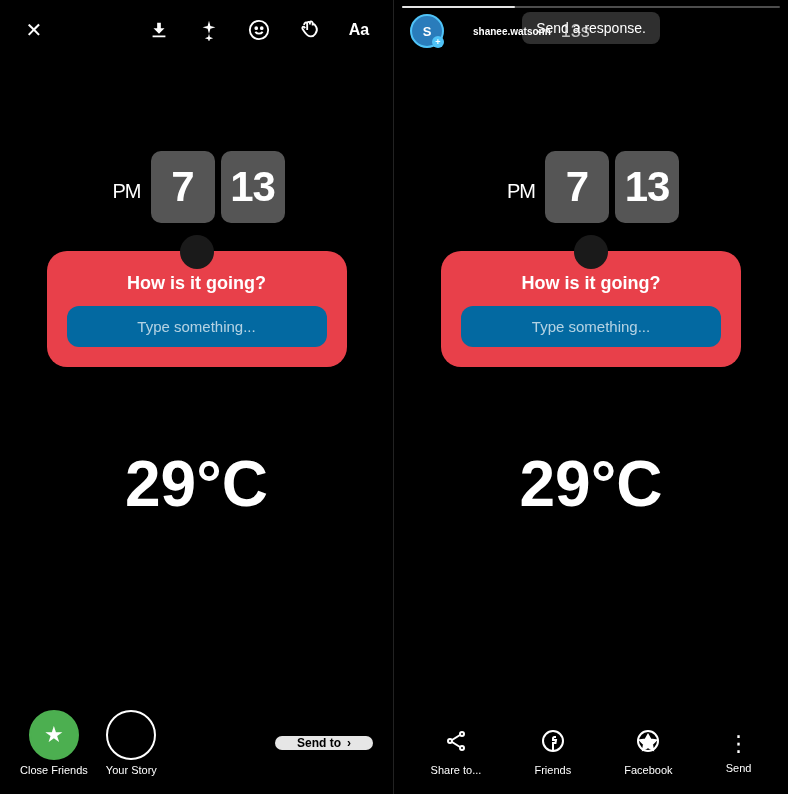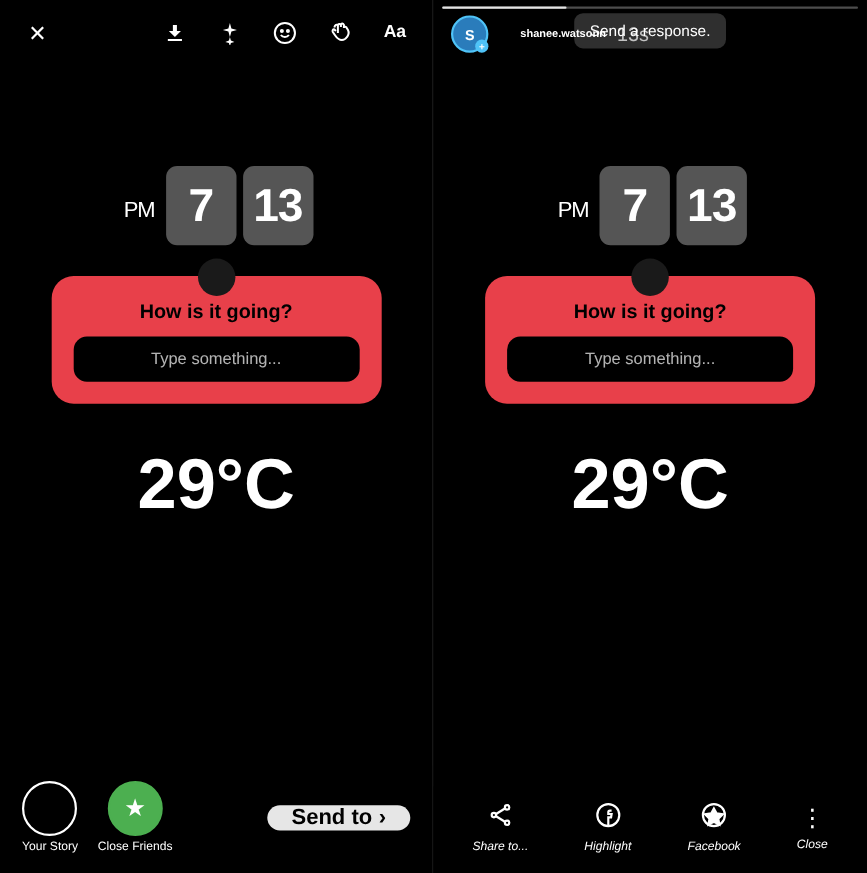--- a/index.html
+++ b/index.html
@@ -96,45 +96,45 @@
       position: absolute;
       top: -16px;
       left: 50%;
       transform: translateX(-50%);
       width: 34px;
       height: 34px;
       background: #1a1a1a;
       border-radius: 50%;
     }
     .question-title {
-      color: #000000;
+      color: #ffffff;
       font-size: 18px;
       font-weight: 600;
       text-align: left;
       margin-top: 4px;
       margin-bottom: 12px;
     }
     .question-input {
-      background: #000000;
+      background: #0369a1;
       border-radius: 12px;
       width: 100%;
       padding: 12px 16px;
       color: rgba(255,255,255,0.7);
       font-size: 15px;
       text-align: center;
       border: none;
       outline: none;
     }
 
     
     .temperature {
       color: #fff;
       font-size: 64px;
       font-weight: 700;
-      margin-top: 36px;
+      margin-top: 80px;
     }
 
     
     .bottom-bar-left {
       position: absolute;
       bottom: 0;
       left: 0;
       width: 100%;
       background: rgba(0,0,0,0.85);
       padding: 14px 20px 18px;
@@ -172,21 +172,21 @@
       color: #fff;
       font-size: 11px;
       text-align: center;
     }
     .send-to-btn {
       margin-left: auto;
       background: rgba(255,255,255,0.9);
       border: none;
       border-radius: 24px;
       padding: 0 22px;
-      font-size: 20px;
+      font-size: 12px;
       font-weight: 600;
       color: #000;
       display: flex;
       align-items: center;
       gap: 6px;
       cursor: pointer;
     }
 
     
     .right-header {
@@ -287,21 +287,20 @@
       gap: 5px;
       cursor: pointer;
     }
     .action-icon {
       color: #fff;
       font-size: 22px;
     }
     .action-label {
       color: #fff;
       font-size: 11px;
-      font-style: italic;
     }
   </style>
 </head>
 <body>
 
 <div class="panel panel-left">
 
   <div class="left-toolbar">
     <span class="toolbar-icon">✕</span>
     <div style="display:flex; gap:18px; align-items:center;">
@@ -345,26 +344,26 @@
 
   <div class="question-card">
     <div class="question-title">How is it going?</div>
     <div class="question-input">Type something...</div>
   </div>
 
   <div class="temperature">29°C</div>
 
   <div class="bottom-bar-left">
     <div class="story-option">
+      <div class="story-circle green"></div>
+      <span class="story-label">Close Friends</span>
+    </div>
+    <div class="story-option">
       <div class="story-circle"></div>
       <span class="story-label">Your Story</span>
-    </div>
-    <div class="story-option">
-      <div class="story-circle green"></div>
-      <span class="story-label">Close Friends</span>
     </div>
     <button class="send-to-btn">
       <span>Send to</span>
       <span>›</span>
     </button>
   </div>
 </div>
 
 <div class="panel panel-right">
 
@@ -409,29 +408,29 @@
       </span>
       <span class="action-label">Share to...</span>
     </div>
     <div class="action-item">
       <span class="action-icon">
         <svg width="24" height="24" viewBox="0 0 24 24" fill="none" stroke="white" stroke-width="2">
             <circle cx="12" cy="12" r="10"></circle>
             <path d="M15 8h-1.5C12.5 8 12 8.5 12 9.5V11h3l-.5 3H12v7"></path>
           </svg>
       </span>
-      <span class="action-label">Highlight</span>
+      <span class="action-label">Friends</span>
     </div>
     <div class="action-item">
       <span class="action-icon">
         <svg width="24" height="24" viewBox="0 0 24 24" fill="none" stroke="white" stroke-width="2">
             <circle cx="12" cy="12" r="10"></circle>
             <polygon points="12,6 14.5,10.5 20,11.3 16,15.2 16.9,20.6 12,18 7.1,20.6 8,15.2 4,11.3 9.5,10.5" fill="white"></polygon>
           </svg>
       </span>
       <span class="action-label">Facebook</span>
     </div>
     <div class="action-item">
       <span class="action-icon">⋮</span>
-      <span class="action-label">Close</span>
+      <span class="action-label">Send</span>
     </div>
   </div>
 </div>
 
 </body></html>

